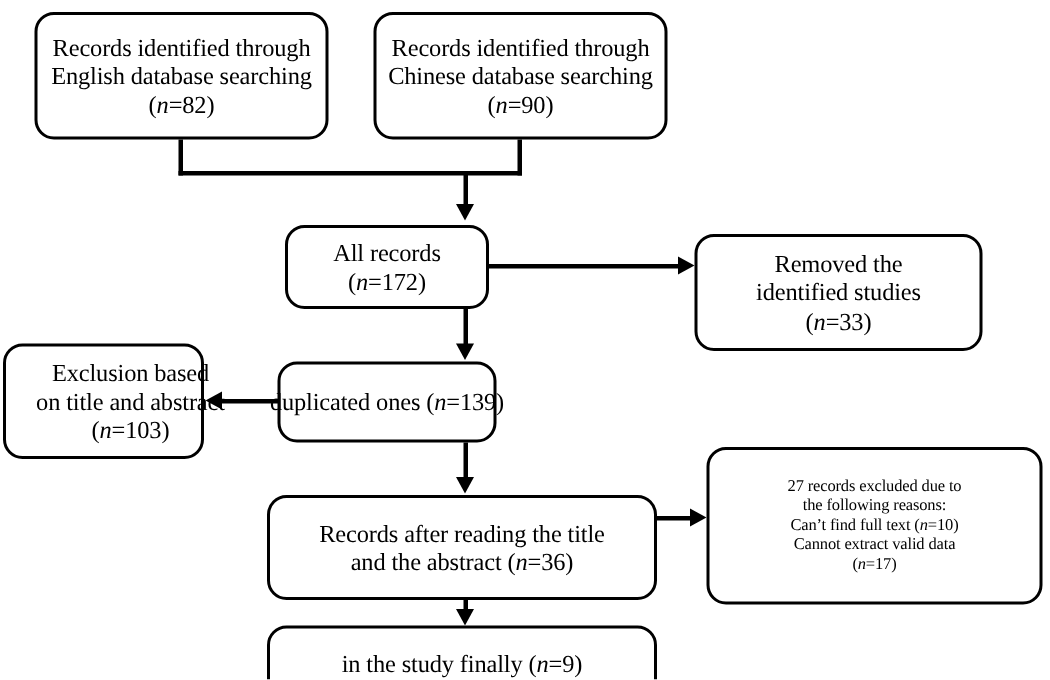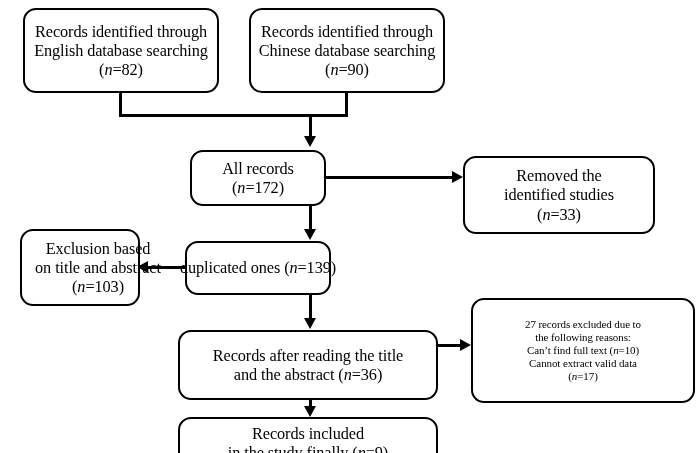--- a/index.html
+++ b/index.html
@@ -106,21 +106,21 @@
   <div class="conn hline" style="left:326px; top:176px; width:128px;"></div>
   <div class="arrow arrow-right" style="left:452px; top:171px;"></div>
 
   <div class="conn vline" style="left:309px; top:206px; height:26px;"></div>
   <div class="arrow arrow-down" style="left:304px; top:229px;"></div>
 
   <div class="box" style="left:185px; top:241px; width:146px; height:54px;">
     <span class="ln">duplicated ones (<span class="ital">n</span>=<span>139</span>)</span>
   </div>
 
-  <div class="box" style="left:20px; top:229px; width:120px; height:77px;padding-left:36px;">
+  <div class="box" style="left:2px; top:229px; width:134px; height:77px;padding-left:36px;">
     <span class="ln">Exclusion based</span>
     <span class="ln">on title and abstract</span>
     <span class="ln">(<span class="ital">n</span>=<span>103</span>)</span>
   </div>
 
   <div class="conn hline" style="left:148px; top:266px; width:40px;"></div>
   <div class="arrow arrow-left" style="left:137px; top:261px;"></div>
 
   <div class="conn vline" style="left:309px; top:295px; height:26px;"></div>
   <div class="arrow arrow-down" style="left:304px; top:318px;"></div>
@@ -138,17 +138,16 @@
     <span class="ln">(<span class="ital">n</span>=<span>17</span>)</span>
   </div>
 
   <div class="conn hline" style="left:438px; top:344px; width:24px;"></div>
   <div class="arrow arrow-right" style="left:460px; top:339px;"></div>
 
   <div class="conn vline" style="left:309px; top:384px; height:25px;"></div>
   <div class="arrow arrow-down" style="left:304px; top:406px;"></div>
 
   <div class="box" style="left:178px; top:417px; width:260px; height:52px;">
-    <span class="ln">Records included</span>
     <span class="ln">in the study finally (<span class="ital">n</span>=<span>9</span>)</span>
   </div>
 
 </div>
 
 </body></html>

